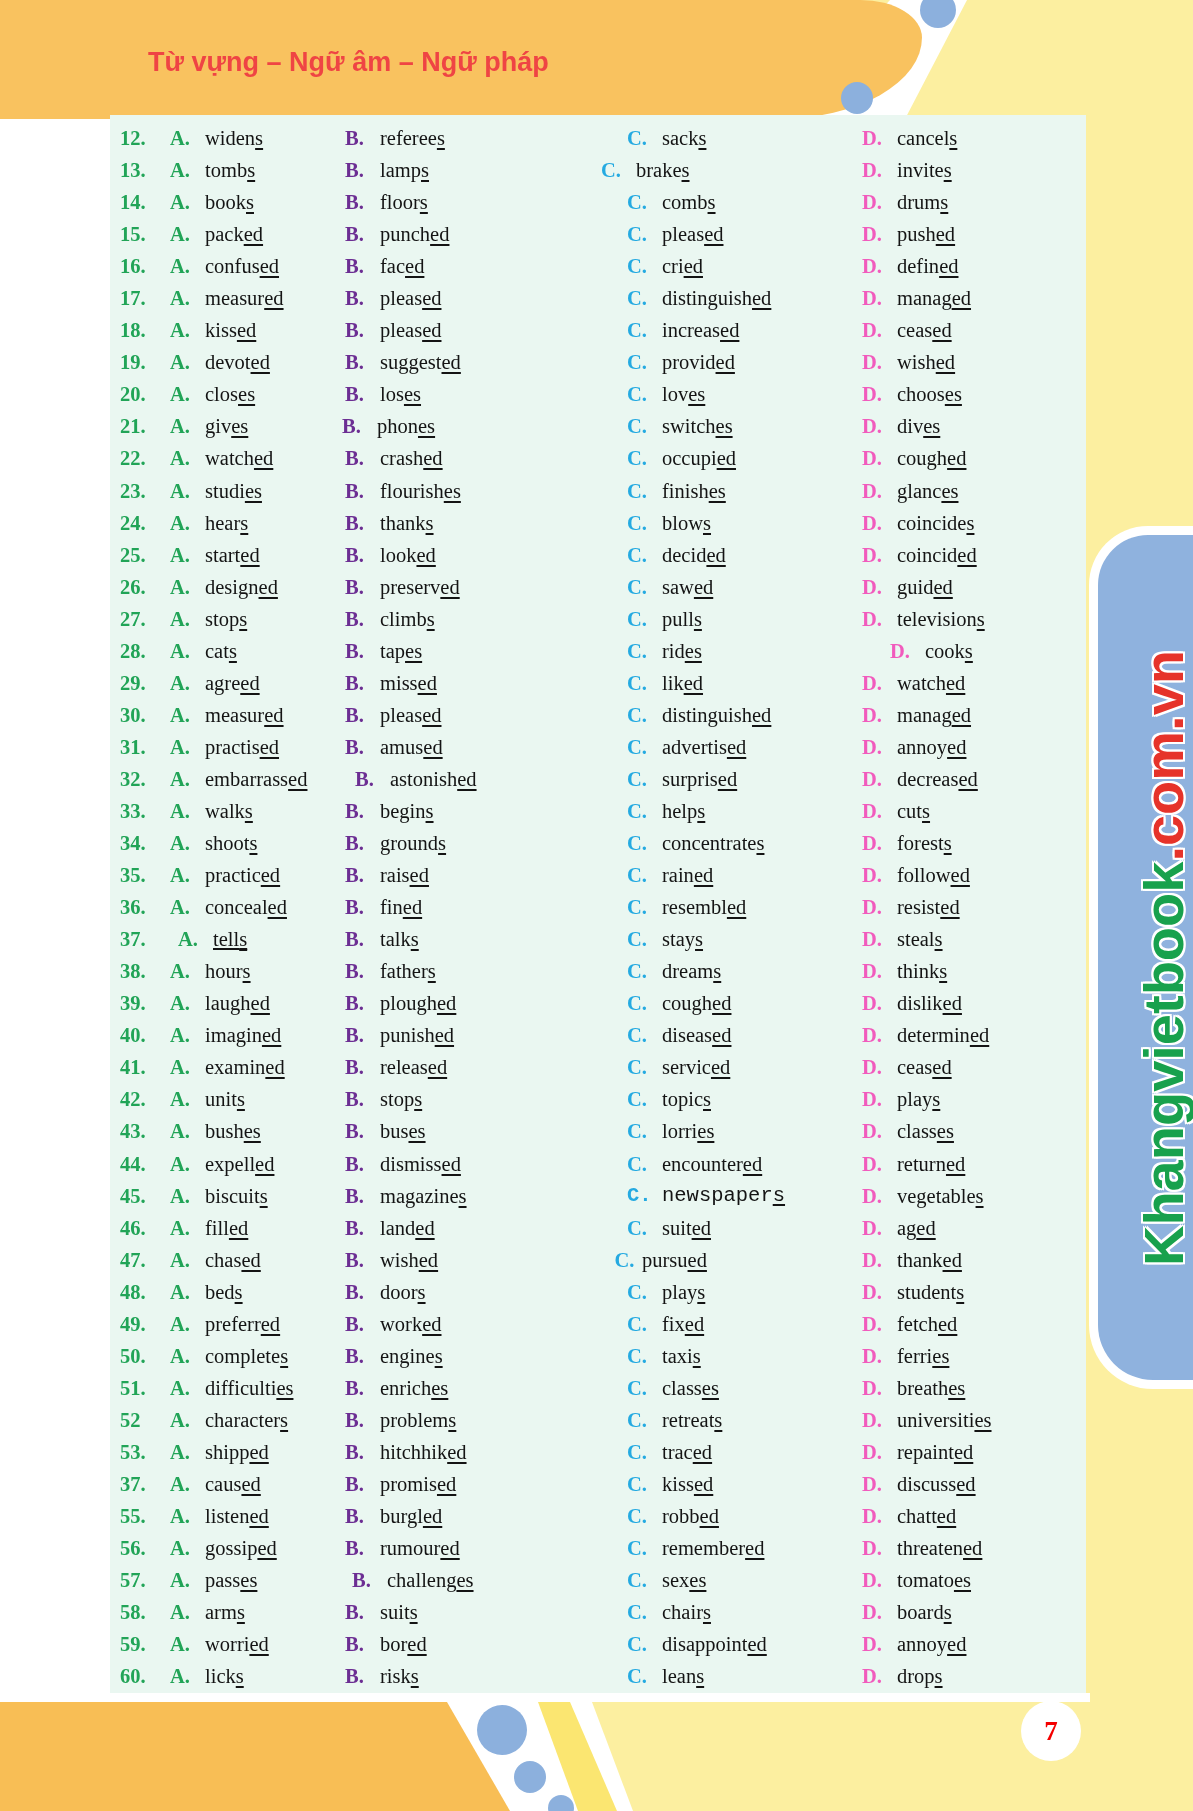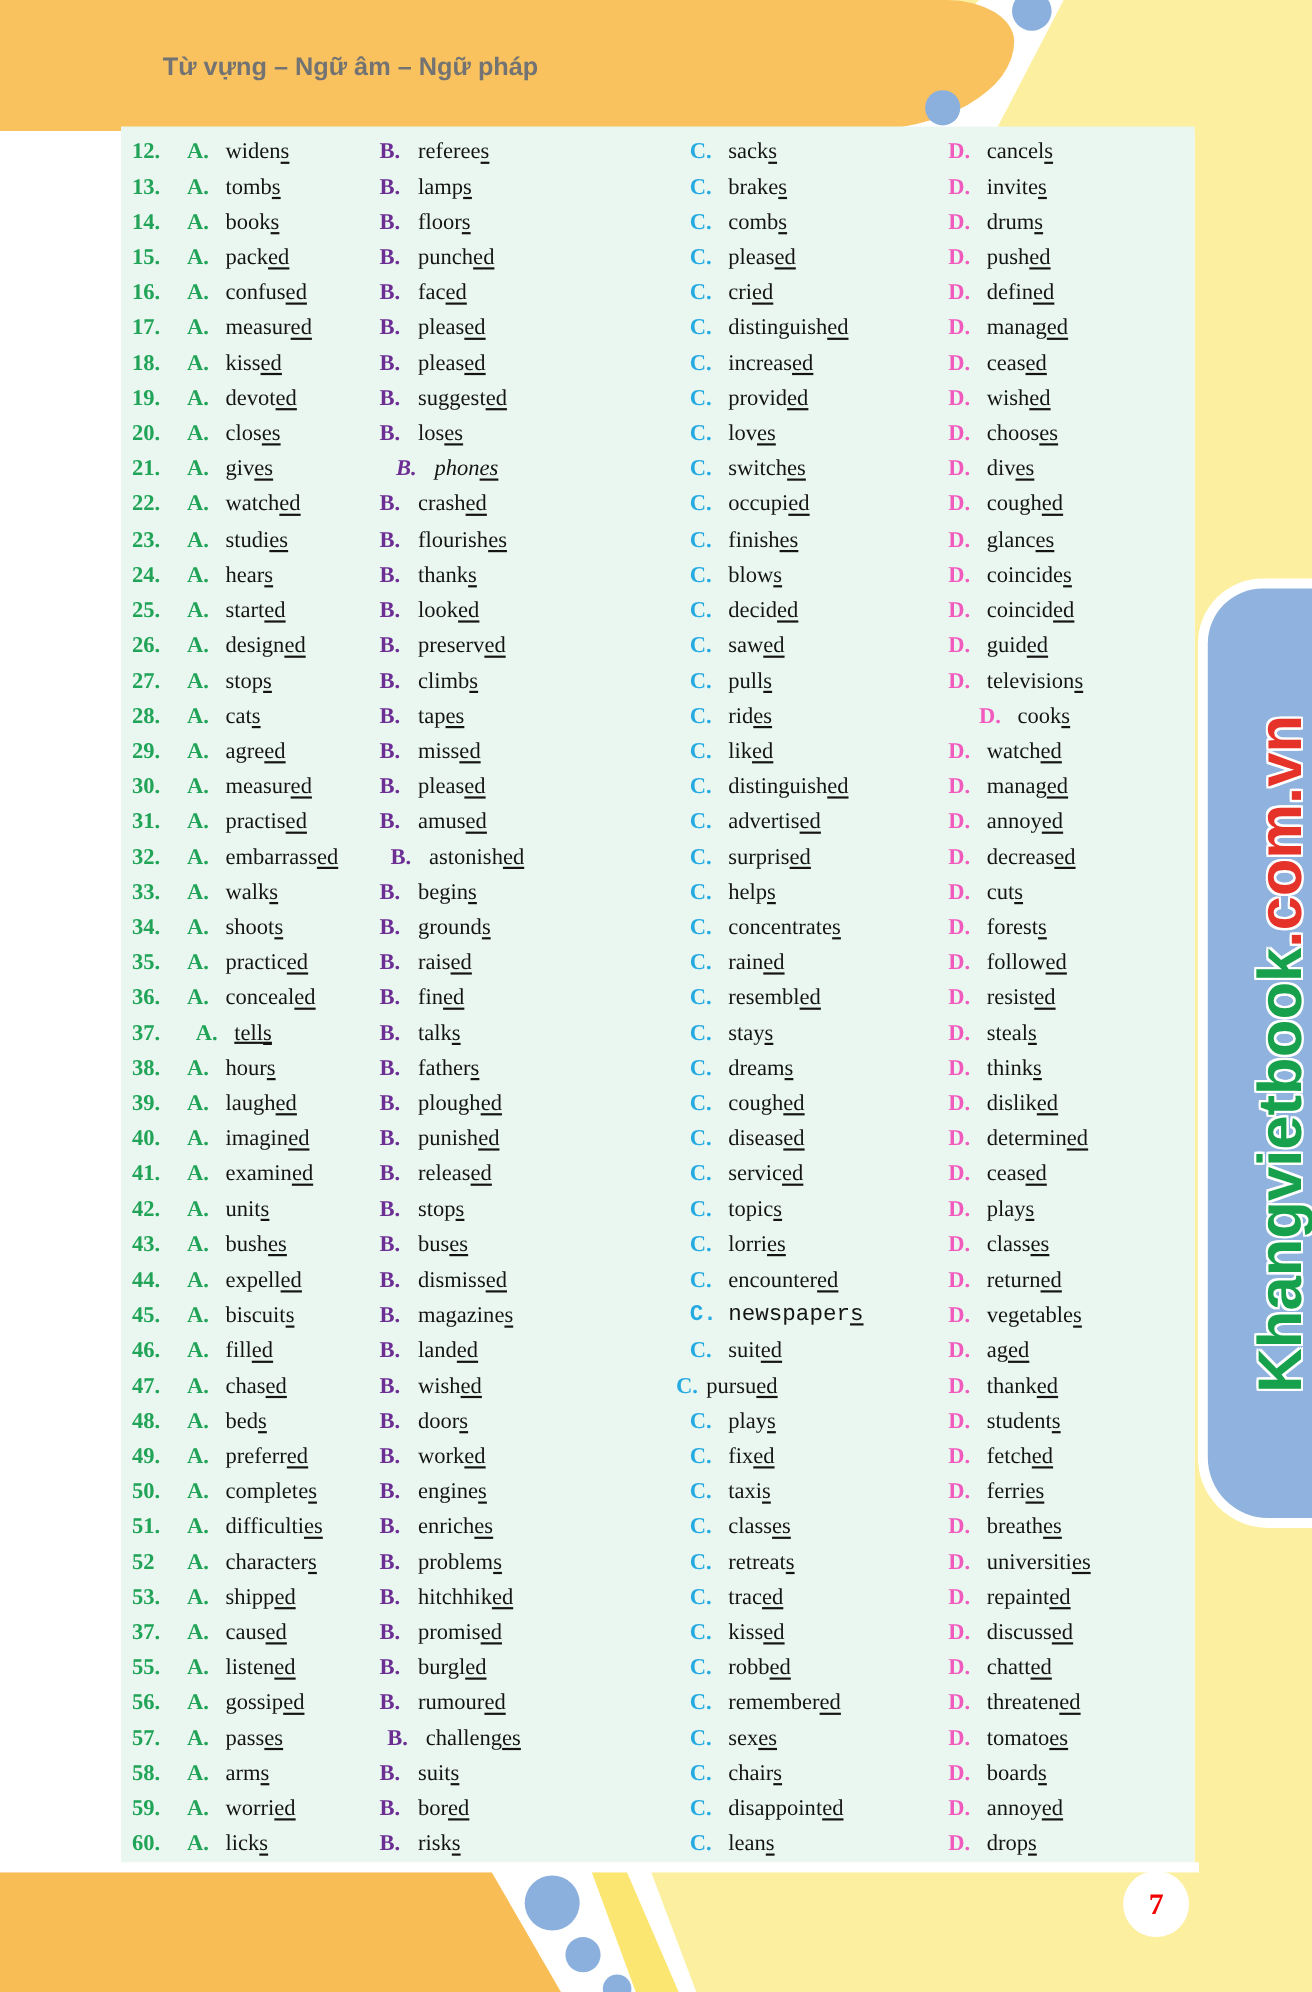--- a/index.html
+++ b/index.html
@@ -9,21 +9,21 @@
     font-family:"Liberation Serif", serif;
   }
   
   .top-yellow{position:absolute;left:860px;top:0;width:333px;height:119px;background:#FCEFA0;z-index:1;}
   .top-white-diag{position:absolute;left:780px;top:0;width:190px;height:119px;background:#ffffff;z-index:2;
     -webkit-clip-path:polygon(110px 0,187px 0,125px 119px,0 119px);
     clip-path:polygon(110px 0,187px 0,125px 119px,0 119px);}
   .header-band{position:absolute;left:0;top:0;width:922px;height:119px;background:#F9C25F;z-index:3;
     border-top-right-radius:90px 55px;border-bottom-right-radius:210px 119px;}
   .header-title{position:absolute;left:148px;top:47px;z-index:4;
-    font-family:"Liberation Sans",sans-serif;font-weight:bold;font-size:23px;color:#737373;}
+    font-family:"Liberation Sans",sans-serif;font-weight:bold;font-size:27px;color:#ef4444;}
   .deco-circle{position:absolute;border-radius:50%;background:#8CB0DD;z-index:5;}
   .tc1{left:920px;top:-8px;width:36px;height:36px;}
   .tc2{left:841px;top:82px;width:32px;height:32px;}
 
   
   .right-strip{position:absolute;left:1086px;top:0;width:107px;height:1811px;background:#FCEFA0;z-index:0;}
   .banner{position:absolute;left:1098px;top:535px;width:130px;height:845px;background:#8FB2DE;z-index:2;
     border-radius:50px 0 0 55px;box-shadow:0 0 0 9px #ffffff;}
   .banner-text{position:absolute;left:50%;top:50%;transform:translate(-50%,-50%) rotate(-90deg);
     white-space:nowrap;font-family:"Liberation Sans",sans-serif;font-weight:bold;font-size:56px;letter-spacing:0px;
@@ -88,21 +88,21 @@
         <span class="num">12.</span>
         <span class="cell" style="left: 60px;"><span class="ol cA">A.</span><span class="w">widen<span class="uu">s</span></span></span>
         <span class="cell" style="left: 235px;"><span class="ol cB">B.</span><span class="w">referee<span class="uu">s</span></span></span>
         <span class="cell" style="left: 517px;"><span class="ol cC">C.</span><span class="w">sack<span class="uu">s</span></span></span>
         <span class="cell" style="left: 752px;"><span class="ol cD">D.</span><span class="w">cancel<span class="uu">s</span></span></span>
       </div>
       <div class="row">
         <span class="num">13.</span>
         <span class="cell" style="left: 60px;"><span class="ol cA">A.</span><span class="w">tomb<span class="uu">s</span></span></span>
         <span class="cell" style="left: 235px;"><span class="ol cB">B.</span><span class="w">lamp<span class="uu">s</span></span></span>
-        <span class="cell" style="left: 517px; font-family: Liberation Serif, serif;"><span class="ol cC">C.</span><span class="w">brake<span class="uu">s</span></span></span>
+        <span class="cell" style="left: 491px; font-family: Liberation Serif, serif;"><span class="ol cC">C.</span><span class="w">brake<span class="uu">s</span></span></span>
         <span class="cell" style="left: 752px;"><span class="ol cD">D.</span><span class="w">invite<span class="uu">s</span></span></span>
       </div>
       <div class="row">
         <span class="num">14.</span>
         <span class="cell" style="left: 60px;"><span class="ol cA">A.</span><span class="w">book<span class="uu">s</span></span></span>
         <span class="cell" style="left: 235px;"><span class="ol cB">B.</span><span class="w">floor<span class="uu">s</span></span></span>
         <span class="cell" style="left: 517px;"><span class="ol cC">C.</span><span class="w">comb<span class="uu">s</span></span></span>
         <span class="cell" style="left: 752px;"><span class="ol cD">D.</span><span class="w">drum<span class="uu">s</span></span></span>
       </div>
       <div class="row">
@@ -143,21 +143,21 @@
       <div class="row">
         <span class="num">20.</span>
         <span class="cell" style="left: 60px;"><span class="ol cA">A.</span><span class="w">clos<span class="uu">es</span></span></span>
         <span class="cell" style="left: 235px;"><span class="ol cB">B.</span><span class="w">los<span class="uu">es</span></span></span>
         <span class="cell" style="left: 517px;"><span class="ol cC">C.</span><span class="w">lov<span class="uu">es</span></span></span>
         <span class="cell" style="left: 752px;"><span class="ol cD">D.</span><span class="w">choos<span class="uu">es</span></span></span>
       </div>
       <div class="row">
         <span class="num">21.</span>
         <span class="cell" style="left: 60px;"><span class="ol cA">A.</span><span class="w">giv<span class="uu">es</span></span></span>
-        <span class="cell" style="left: 250px; font-style: italic;"><span class="ol cB">B.</span><span class="w">phon<span class="uu">es</span></span></span>
+        <span class="cell" style="left: 232px;"><span class="ol cB">B.</span><span class="w">phon<span class="uu">es</span></span></span>
         <span class="cell" style="left: 517px;"><span class="ol cC">C.</span><span class="w">switch<span class="uu">es</span></span></span>
         <span class="cell" style="left: 752px;"><span class="ol cD">D.</span><span class="w">div<span class="uu">es</span></span></span>
       </div>
       <div class="row">
         <span class="num">22.</span>
         <span class="cell" style="left: 60px;"><span class="ol cA">A.</span><span class="w">watch<span class="uu">ed</span></span></span>
         <span class="cell" style="left: 235px;"><span class="ol cB">B.</span><span class="w">crash<span class="uu">ed</span></span></span>
         <span class="cell" style="left: 517px;"><span class="ol cC">C.</span><span class="w">occupi<span class="uu">ed</span></span></span>
         <span class="cell" style="left: 752px;"><span class="ol cD">D.</span><span class="w">cough<span class="uu">ed</span></span></span>
       </div>

